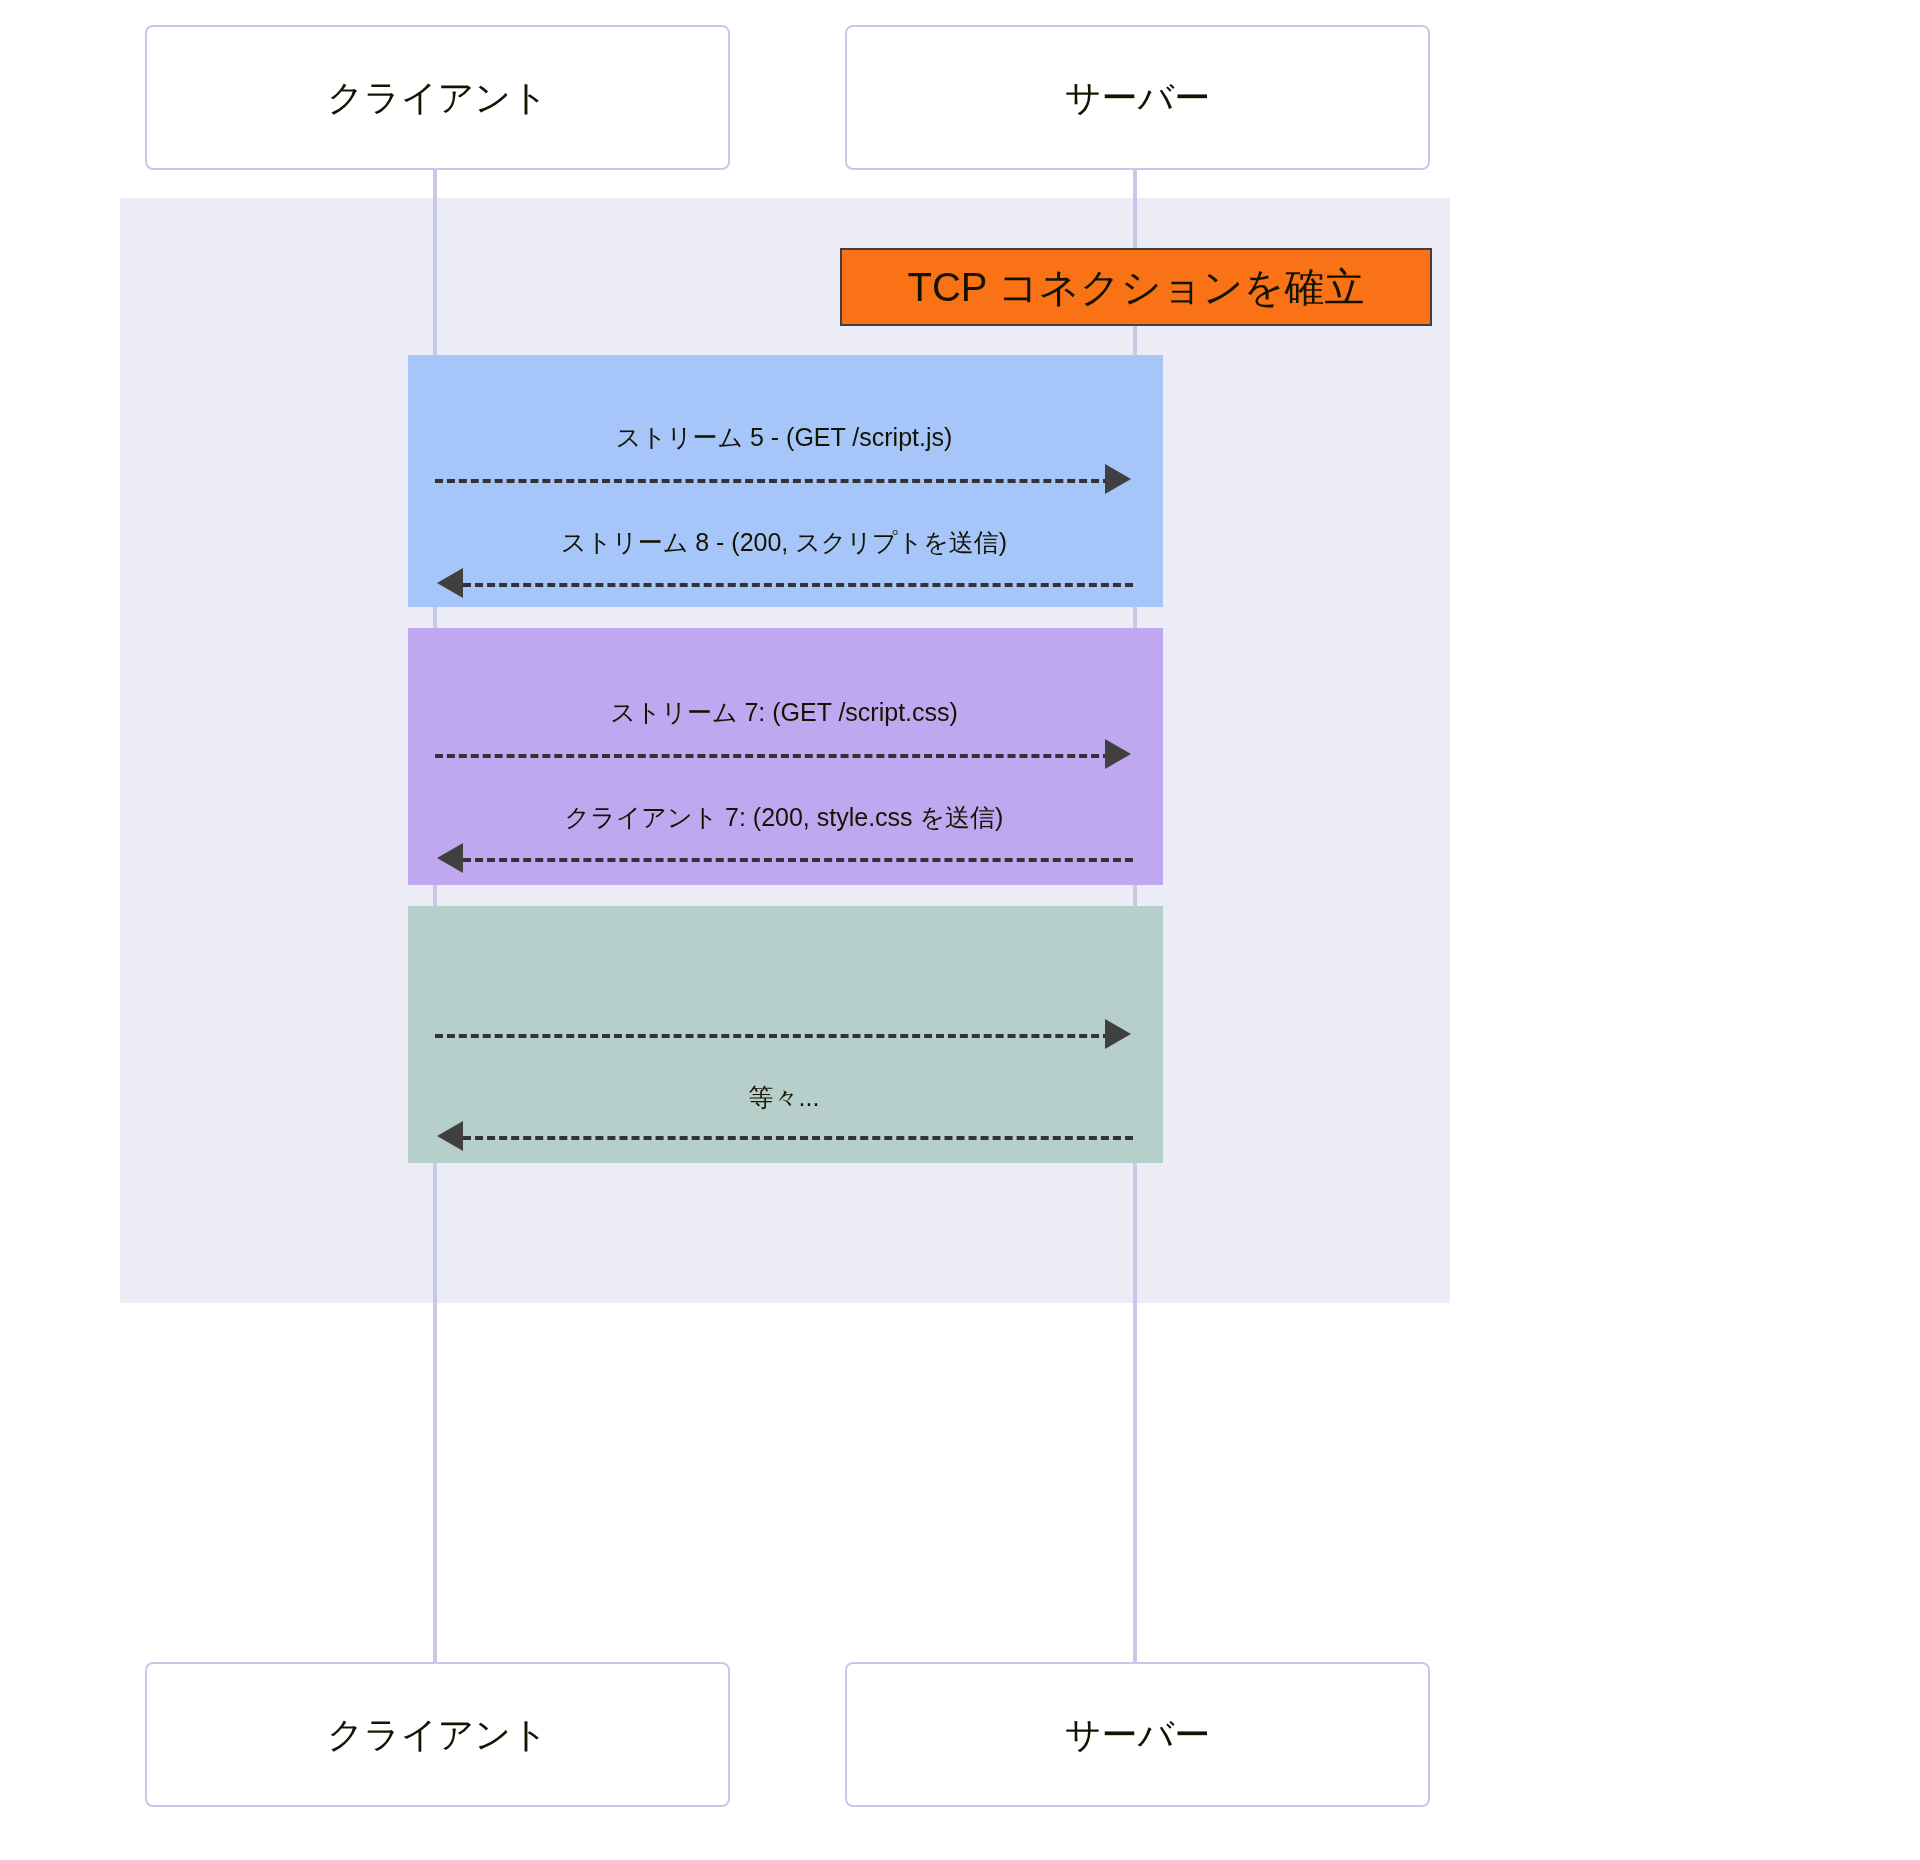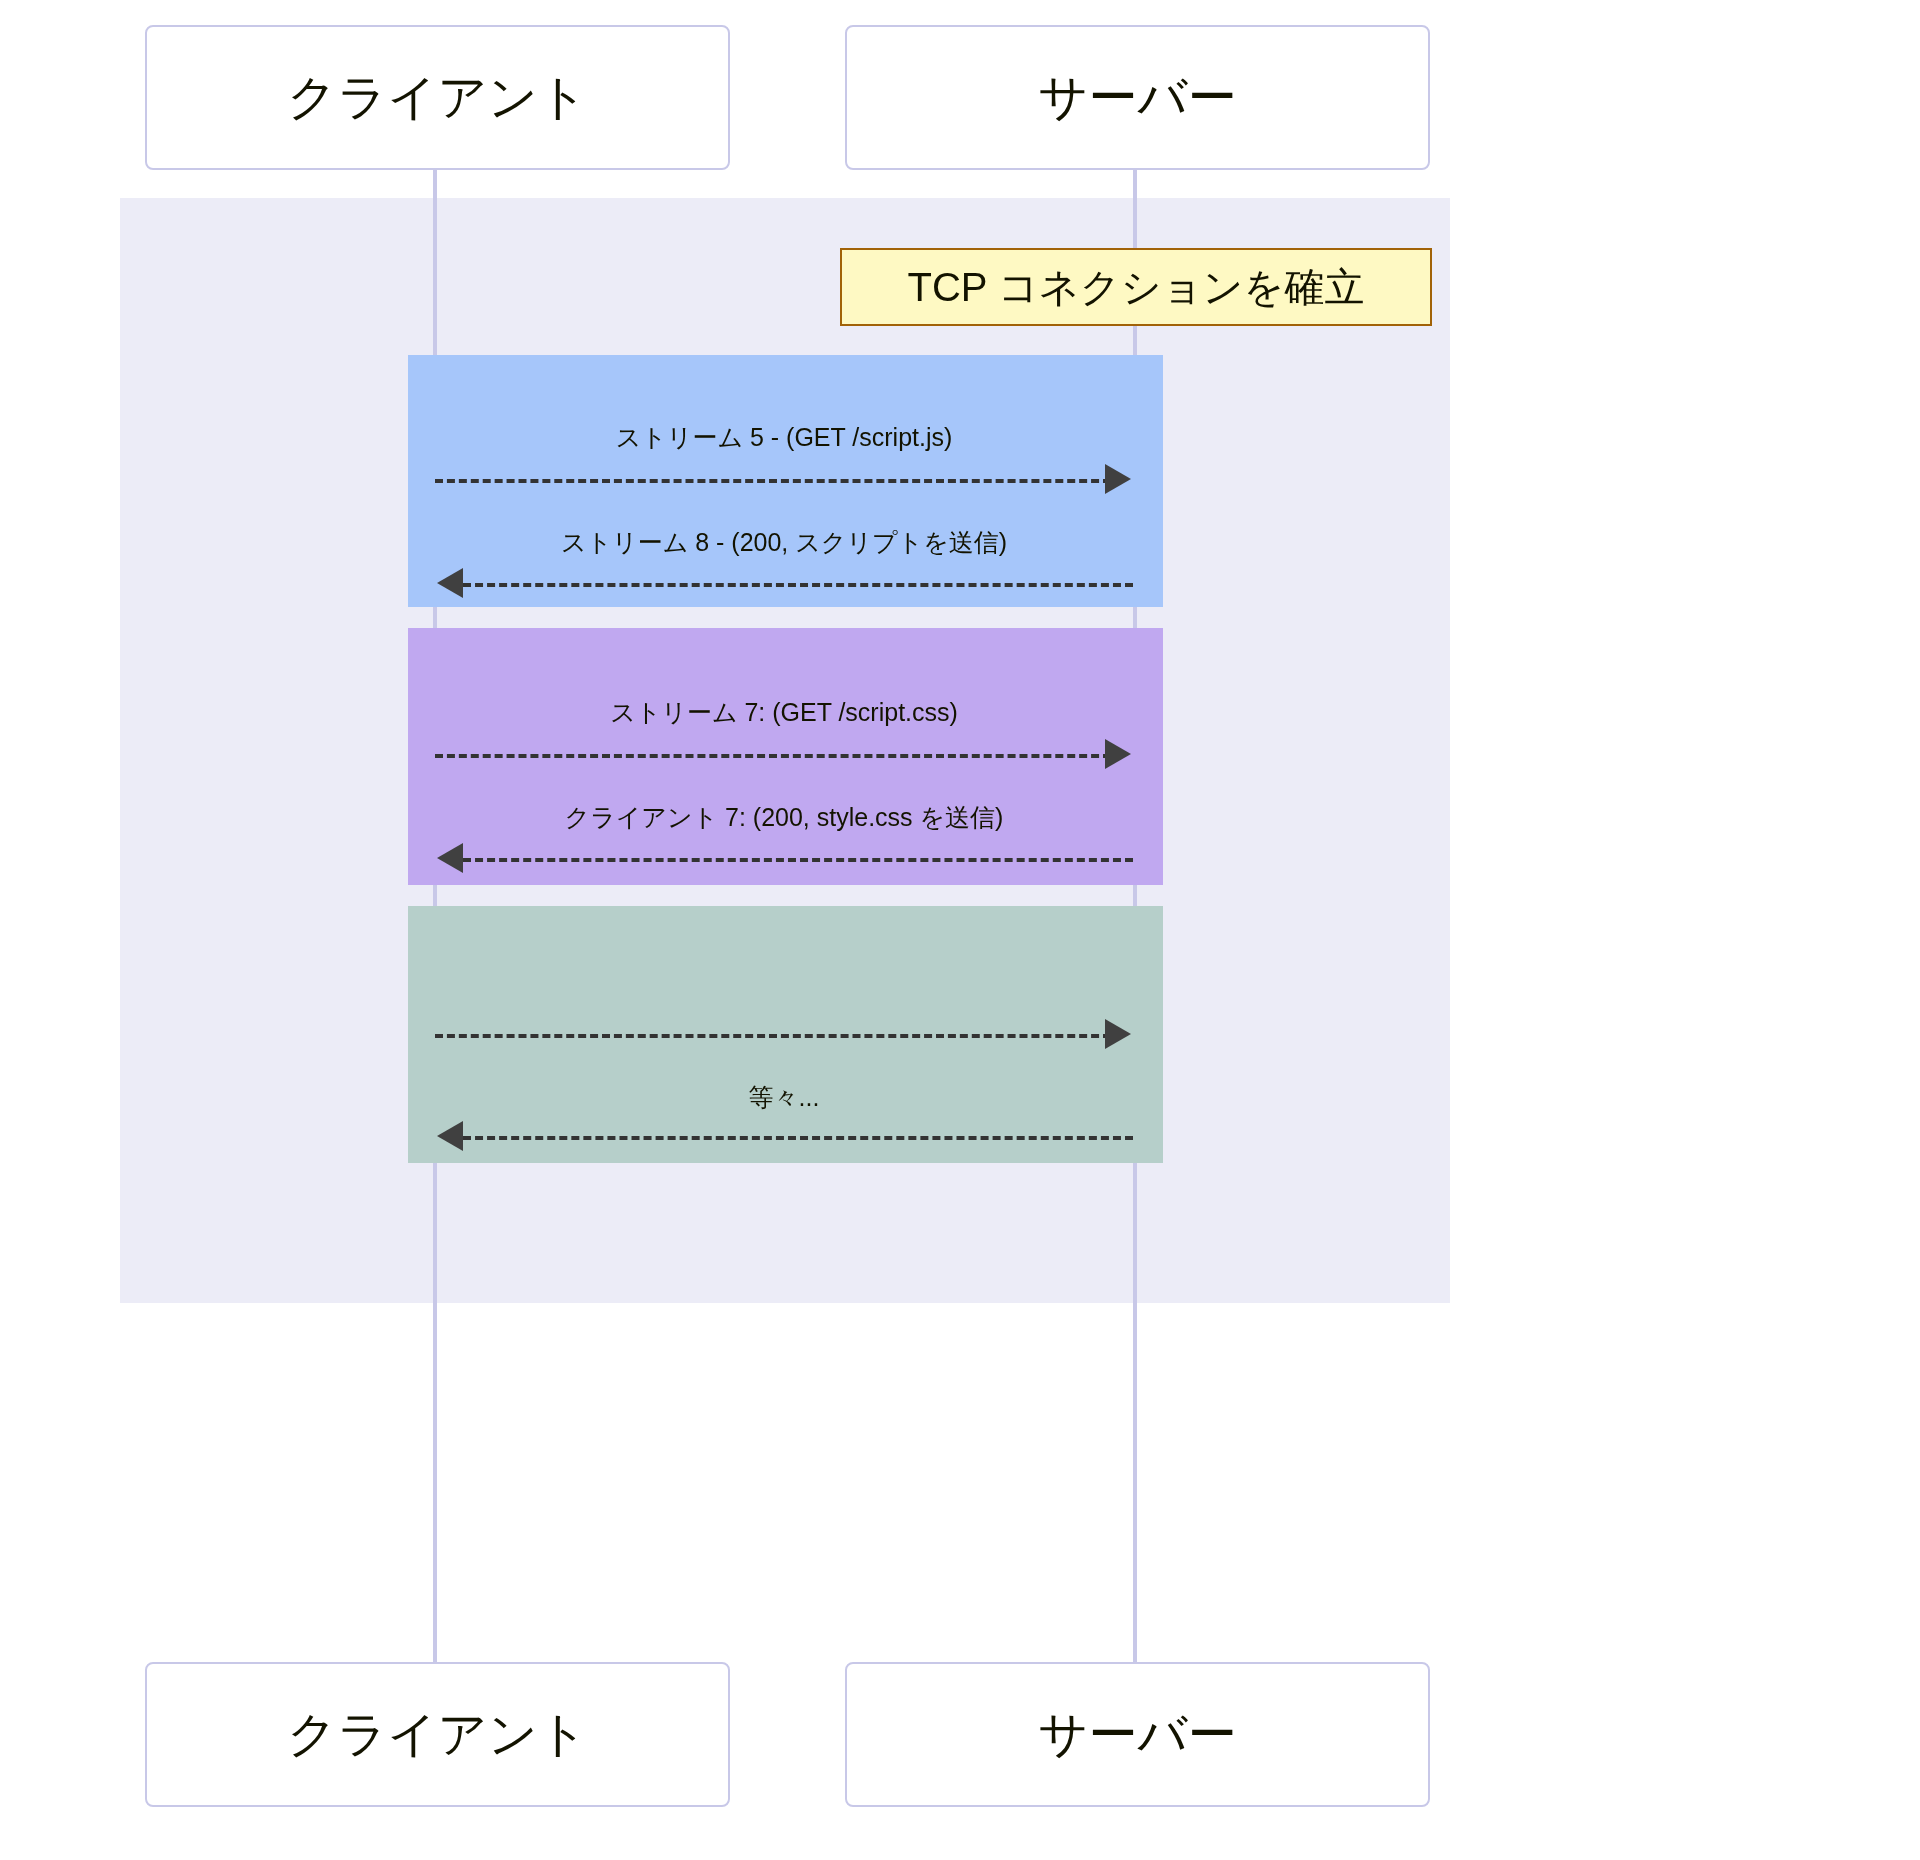--- a/index.html
+++ b/index.html
@@ -31,39 +31,39 @@
     position: absolute;
     box-sizing: border-box;
     background: #ffffff;
     border: 2px solid #c8c8e8;
     border-radius: 8px;
     display: flex;
     align-items: center;
     justify-content: center;
   }
   .participant-label {
-    font-size: 49px;
+    font-size: 36px;
     color: #131300;
     line-height: 1;
     white-space: nowrap;
   }
 
   
   .lifeline {
     position: absolute;
     width: 4px;
     background: #c8c8e8;
   }
 
   
   .note {
     position: absolute;
     box-sizing: border-box;
-    background: #fef9c3;
-    border: 2px solid #a16207;
+    background: #f97316;
+    border: 2px solid #404040;
     display: flex;
     align-items: center;
     justify-content: center;
   }
   .note-label {
     font-size: 40px;
     color: #131300;
     white-space: nowrap;
     line-height: 1;
   }

